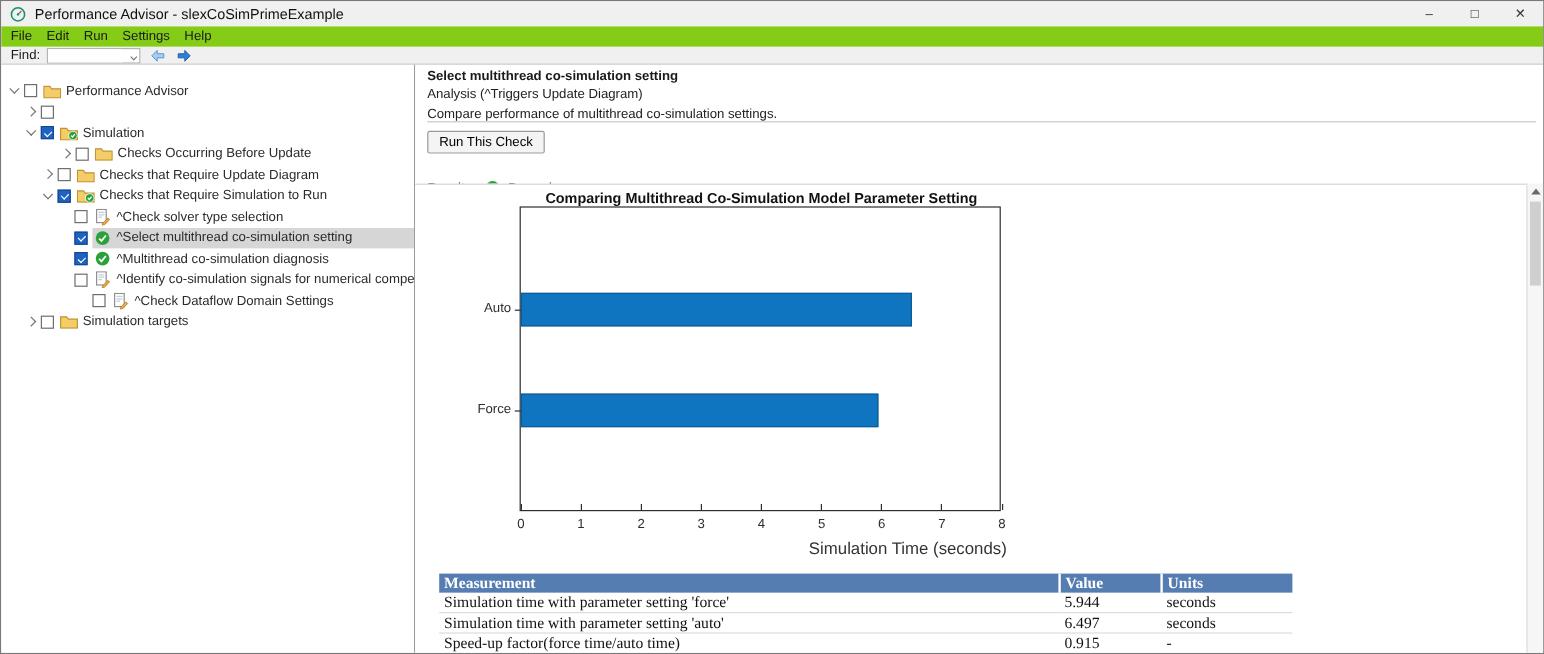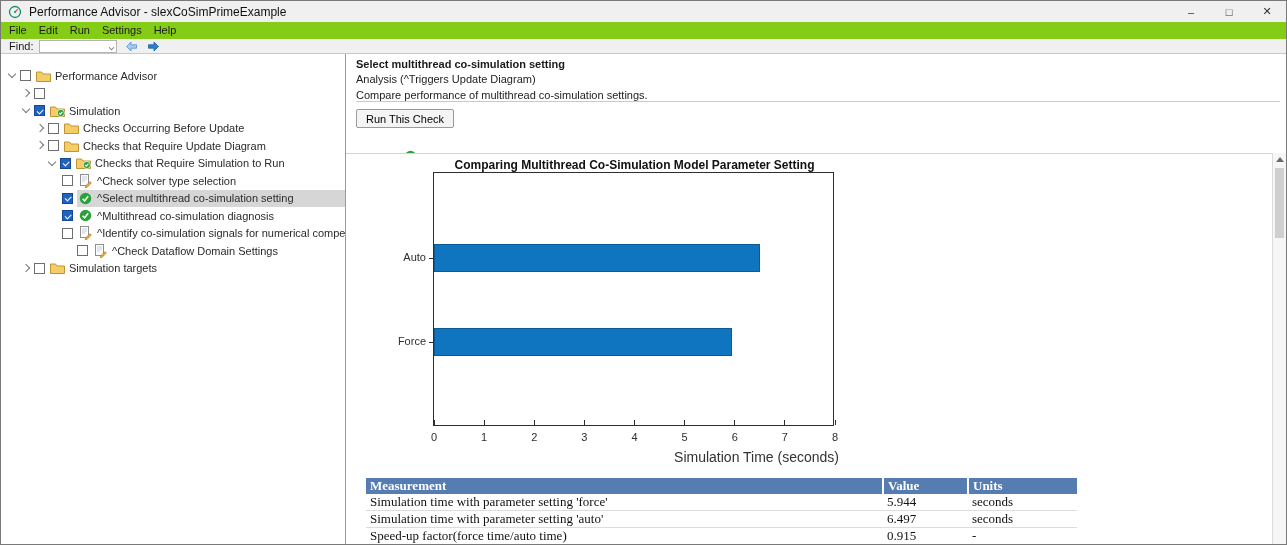--- a/index.html
+++ b/index.html
@@ -148,45 +148,45 @@
               <span class="ticon">
                 <svg width="15" height="12" viewBox="0 0 15 12">
                   <path d="M.5 2h5l1.5 2h7.5v7.5H.5z" fill="#f5cd68" stroke="#bf9433" stroke-width="1"></path>
                   <circle cx="10.8" cy="8" r="3.6" fill="#2ba13b" stroke="#fff" stroke-width=".7"></circle>
                   <path d="M9.2 8l1.2 1.2 2-2.4" stroke="#fff" stroke-width="1.1" fill="none"></path>
                 </svg>
               </span>
               <span class="lbl">Simulation</span>
             </span>
           </div>
+          <div class="tree-row" style="padding-left: 49px;">
+            <span class="exp exp-collapsed"></span>
+            <span class="cb"></span>
+            <span class="row-content">
+              <span class="ticon">
+                <svg width="15" height="12" viewBox="0 0 15 12">
+                  <path d="M.5 2h5l1.5 2h7.5v7.5H.5z" fill="#f5cd68" stroke="#bf9433" stroke-width="1"></path>
+                </svg>
+              </span>
+              <span class="lbl">Checks Occurring Before Update</span>
+            </span>
+          </div>
           <div class="tree-row" style="padding-left: 34px;">
             <span class="exp exp-collapsed"></span>
             <span class="cb"></span>
             <span class="row-content">
               <span class="ticon">
                 <svg width="15" height="12" viewBox="0 0 15 12">
                   <path d="M.5 2h5l1.5 2h7.5v7.5H.5z" fill="#f5cd68" stroke="#bf9433" stroke-width="1"></path>
                 </svg>
               </span>
-              <span class="lbl">Checks Occurring Before Update</span>
+              <span class="lbl">Checks that Require Update Diagram</span>
             </span>
           </div>
           <div class="tree-row" style="padding-left: 34px;">
-            <span class="exp exp-collapsed"></span>
-            <span class="cb"></span>
-            <span class="row-content">
-              <span class="ticon">
-                <svg width="15" height="12" viewBox="0 0 15 12">
-                  <path d="M.5 2h5l1.5 2h7.5v7.5H.5z" fill="#f5cd68" stroke="#bf9433" stroke-width="1"></path>
-                </svg>
-              </span>
-              <span class="lbl">Checks that Require Update Diagram</span>
-            </span>
-          </div>
-          <div class="tree-row" style="padding-left: 46px;">
             <span class="exp exp-expanded"></span>
             <span class="cb cb-checked"></span>
             <span class="row-content">
               <span class="ticon">
                 <svg width="15" height="12" viewBox="0 0 15 12">
                   <path d="M.5 2h5l1.5 2h7.5v7.5H.5z" fill="#f5cd68" stroke="#bf9433" stroke-width="1"></path>
                   <circle cx="10.8" cy="8" r="3.6" fill="#2ba13b" stroke="#fff" stroke-width=".7"></circle>
                   <path d="M9.2 8l1.2 1.2 2-2.4" stroke="#fff" stroke-width="1.1" fill="none"></path>
                 </svg>
               </span>

